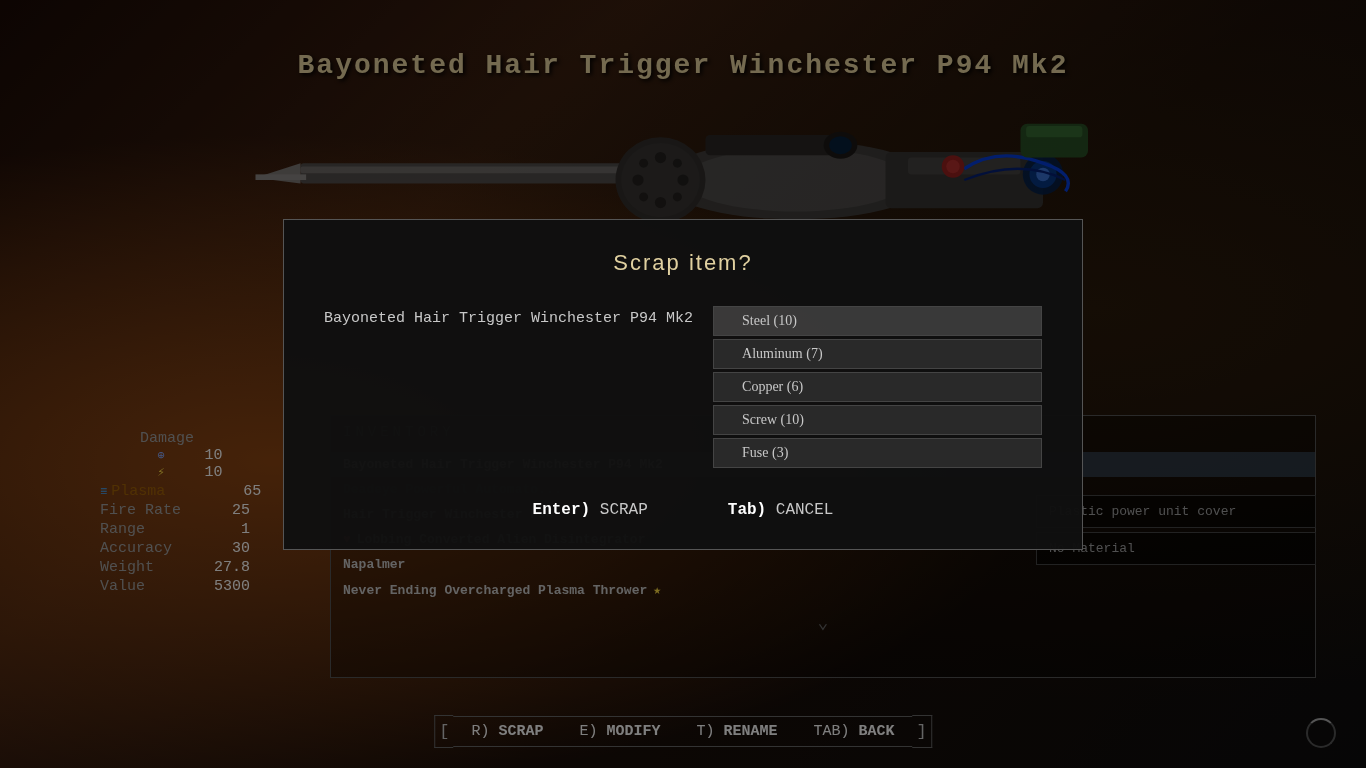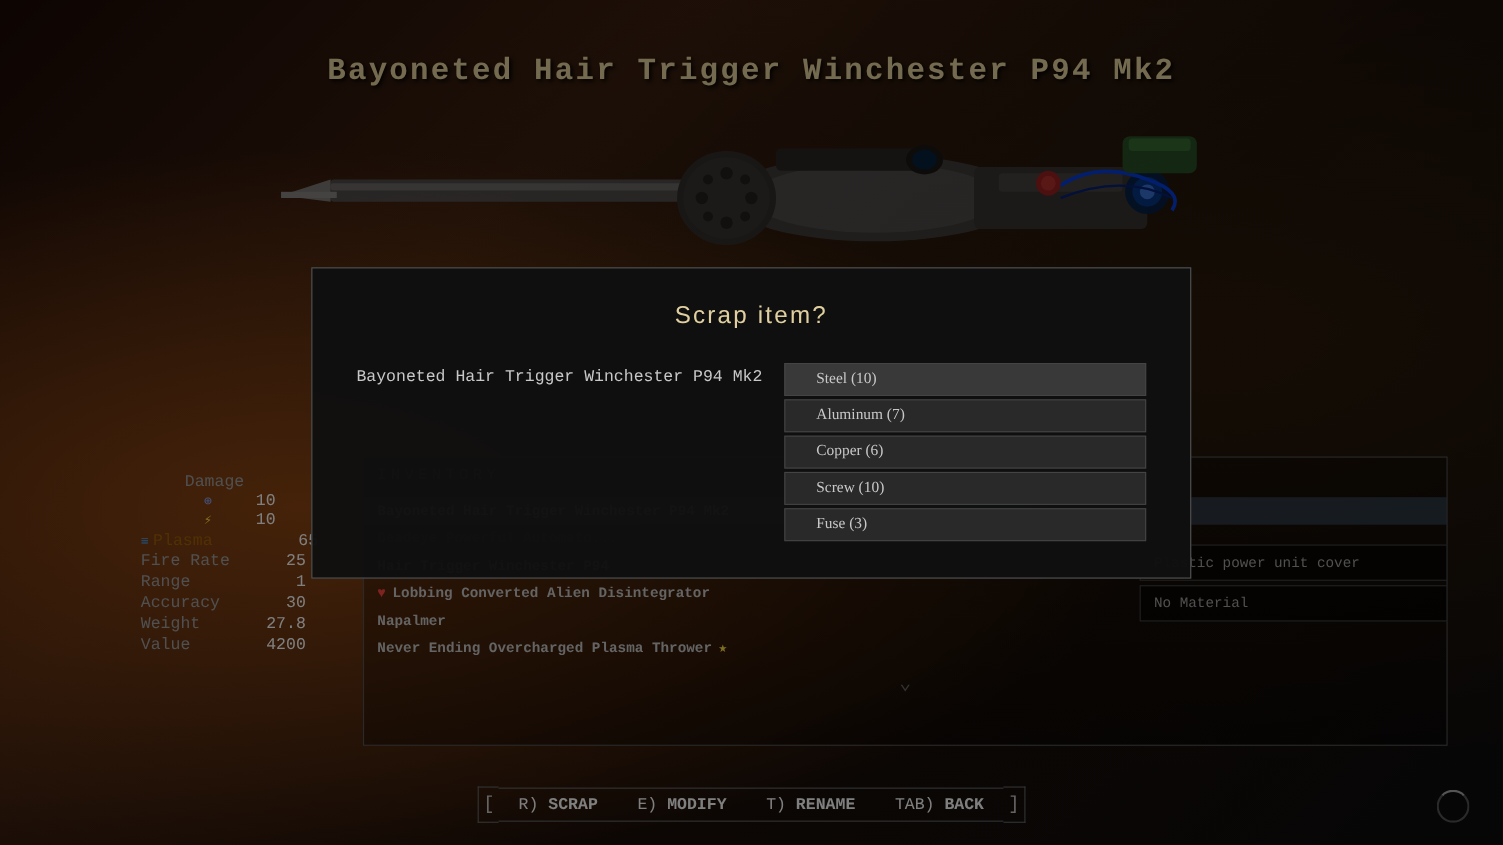--- a/index.html
+++ b/index.html
@@ -57,21 +57,21 @@
       font-family: 'Courier New', monospace;
       letter-spacing: 2px;
       text-shadow: 2px 2px 4px #000;
       white-space: nowrap;
       z-index: 10;
     }
 
     
     .stats-panel {
       position: absolute;
-      left: 128px;
+      left: 100px;
       top: 430px;
       z-index: 5;
       color: #c8c8c8;
       font-family: 'Courier New', monospace;
       font-size: 15px;
     }
 
     .stat-row {
       display: flex;
       align-items: center;
@@ -416,21 +416,21 @@
   <div class="stat-row">
     <span class="stat-label">Accuracy</span>
     <span class="stat-value">30</span>
   </div>
   <div class="stat-row">
     <span class="stat-label">Weight</span>
     <span class="stat-value">27.8</span>
   </div>
   <div class="stat-row">
     <span class="stat-label">Value</span>
-    <span class="stat-value">4200</span>
+    <span class="stat-value">5300</span>
   </div>
 </div>
 
 <div class="inventory-panel">
   <div class="inventory-title">INVENTORY</div>
   <div class="inventory-list">
     <div class="inventory-item selected">
       <span>Bayoneted Hair Trigger Winchester P94 Mk2</span>
     </div>
     <div class="inventory-item dimmed">
@@ -480,20 +480,30 @@
           <span>Copper (6)</span>
         </div>
         <div class="material-row">
           <span>Screw (10)</span>
         </div>
         <div class="material-row">
           <span>Fuse (3)</span>
         </div>
       </div>
     </div>
+    <div class="modal-actions">
+      <div>
+        <span class="action-key">Enter)</span>
+        <span> SCRAP</span>
+      </div>
+      <div>
+        <span class="action-key">Tab)</span>
+        <span> CANCEL</span>
+      </div>
+    </div>
   </div>
 </div>
 
 <div class="bottom-toolbar">
   <div class="toolbar-bracket left">[</div>
   <div class="toolbar-items">
     <div class="toolbar-item">
       <span class="key">R) </span>
       <span class="action">SCRAP</span>
     </div>

